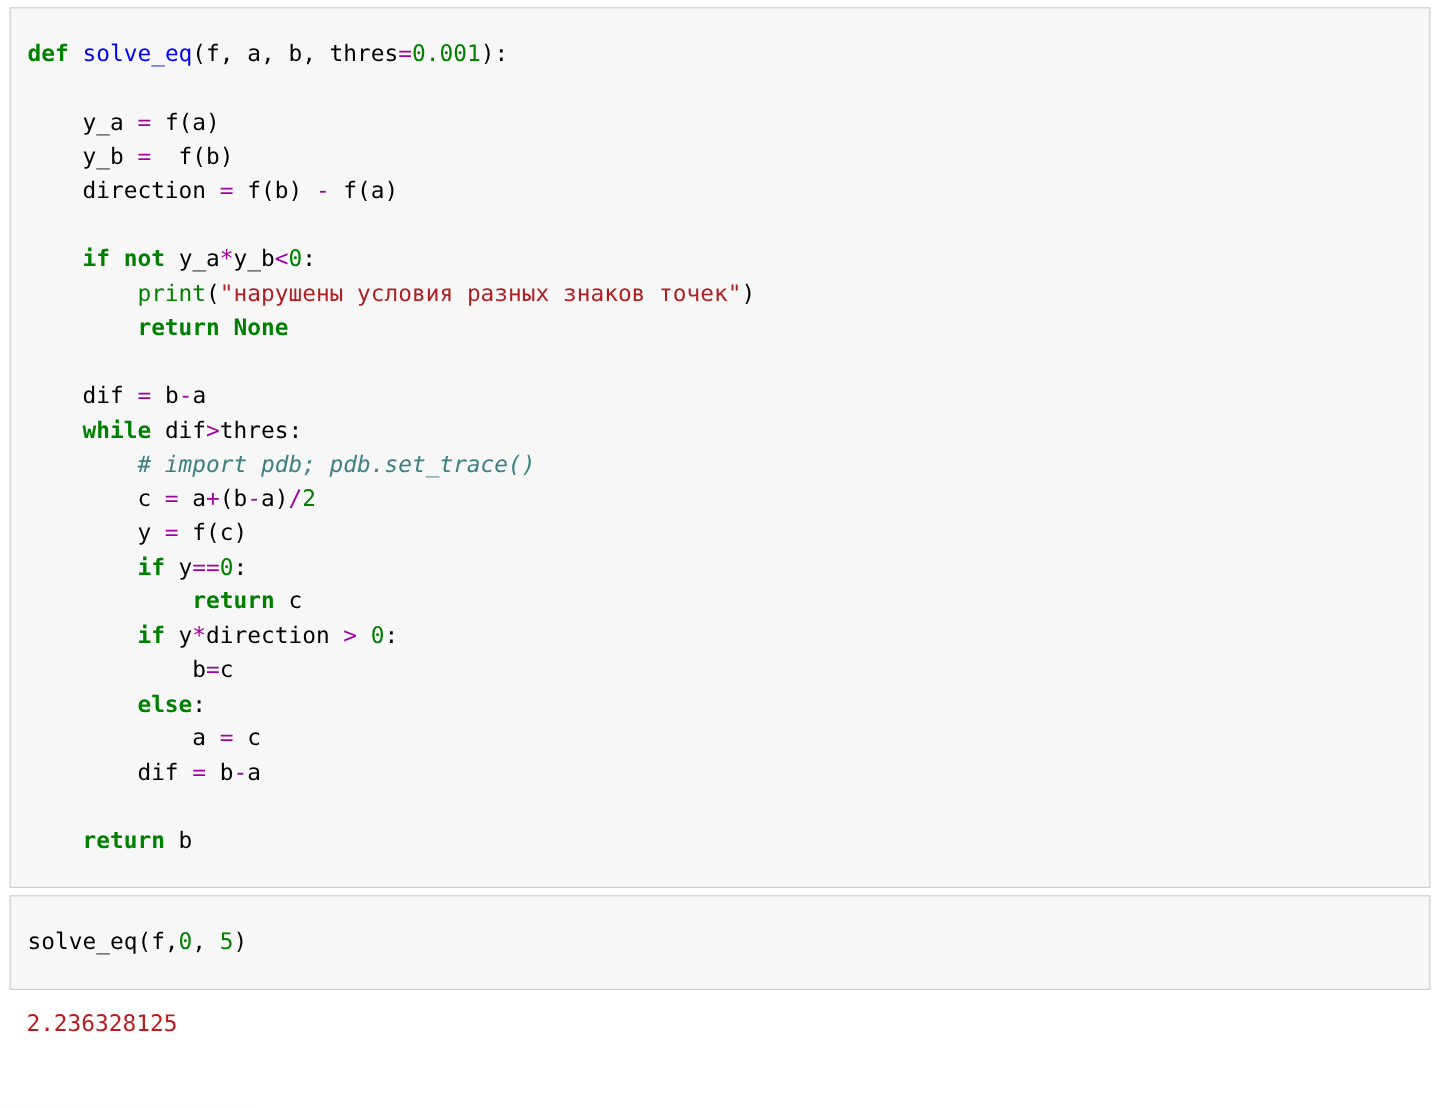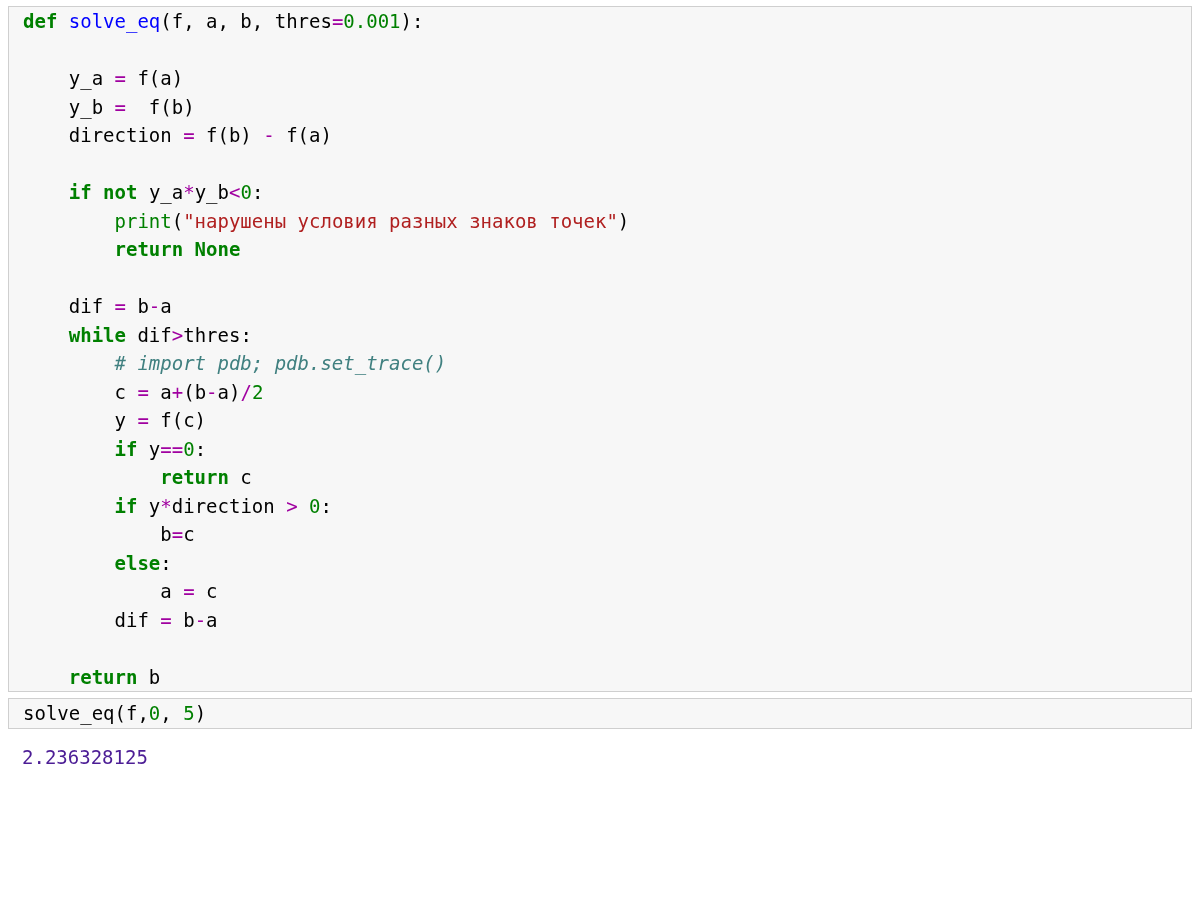--- a/index.html
+++ b/index.html
@@ -6,30 +6,30 @@
     margin: 0;
     padding: 0;
     background: #ffffff;
     font-family: "DejaVu Sans Mono", "Menlo", "Consolas", monospace;
     font-size: 19px;
     line-height: 1.5;
   }
   .cell {
     border: 1px solid #cfcfcf;
     background: #f7f7f7;
-    padding: 0 14px;
+    padding: 24px 14px;
     margin: 6px 8px;
     white-space: pre;
     overflow-x: auto;
     color: #000000;
   }
   .output {
     padding: 8px 14px;
     margin: 6px 8px 0 8px;
-    color: #4c1d95;
+    color: #b91c1c;
     white-space: pre;
   }
   .kw { color: #008000; font-weight: bold; }         
   .fn { color: #0000ff; }                            
   .num { color: #008000; }                           
   .op { color: #a000a0; }                            
   .call { color: #008000; }                          
   .str { color: #b02020; }                           
   .const { color: #008000; font-weight: bold; }      
   .cmt { color: #408080; font-style: italic; }       

